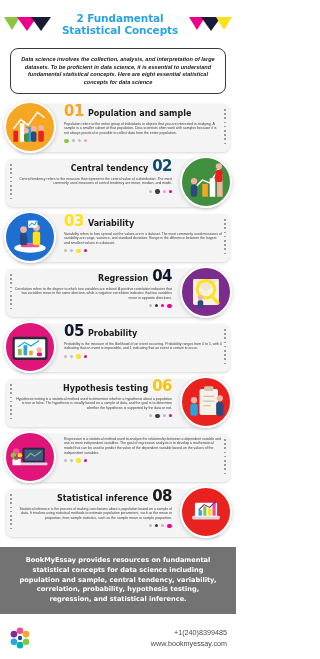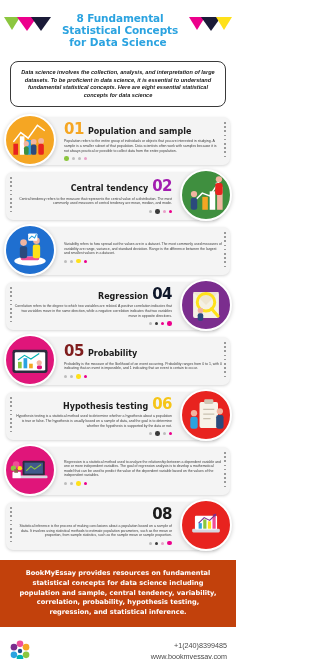--- a/index.html
+++ b/index.html
@@ -38,21 +38,21 @@
   }
 
   
   .sections{ margin-top:7px; position:relative; }
   .row{ position:relative; height:55px; }
 
   .card{
     position:absolute; top:3px; height:48px;
     background:#f4f4f4; border-radius:7px;
     box-shadow:0 1px 3px rgba(0,0,0,.16);
-    display:flex; align-items:center;
+    display:flex; align-items:flex-start;
   }
   .card.left-icon{ left:16px; right:6px; padding-left:48px; padding-right:8px; }
   .card.right-icon{ left:6px; right:16px; padding-right:48px; padding-left:8px; }
 
   .perf{
     position:absolute; top:5px; bottom:5px; width:2px;
     background-image:repeating-linear-gradient(to bottom,#9a9a9a 0 1.6px,transparent 1.6px 4.2px);
   }
   .card.left-icon .perf{ right:4px; }
   .card.right-icon .perf{ left:4px; }
@@ -87,21 +87,21 @@
   .content.rt .dots{ justify-content:flex-end; }
   .dot{ width:3px; height:3px; border-radius:50%; }
   .dot.big{ width:4.6px; height:4.6px; }
 
   
   .art{ position:relative; width:100%; height:100%; }
   .art svg{ position:absolute; inset:0; width:100%; height:100%; }
 
   
   .banner{
-    margin-top:6px; background:#c2410c; padding:9px 16px 10px;
+    margin-top:6px; background:#737373; padding:9px 16px 10px;
   }
   .banner p{
     font-size:6.6px; line-height:9.6px; color:#fff; font-weight:bold;
     text-align:center; font-family:"DejaVu Sans", sans-serif;
   }
 
   
   .bottom{
     height:48px; background:#fff; display:flex; align-items:center;
     justify-content:space-between; padding:0 9px;
@@ -120,28 +120,27 @@
 </head>
 <body>
 
 <div class="header">
   <div class="title-row">
     <span class="tri-group">
       <span class="tri small" style="border-top:13px solid #8cc63f"></span>
       <span class="tri" style="border-top:14px solid #ec008c;margin-left:-3px"></span>
       <span class="tri" style="border-top:14px solid #1b1b38;margin-left:-6px"></span>
     </span>
-    <span class="title-text">8 Fundamental Statistical Concepts</span>
+    <span class="title-text">2 Fundamental Statistical Concepts</span>
     <span class="tri-group">
       <span class="tri small" style="border-top:13px solid #ec008c"></span>
       <span class="tri" style="border-top:14px solid #1b1b38;margin-left:-4px"></span>
       <span class="tri small" style="border-top:13px solid #ffe11a;margin-left:-5px"></span>
     </span>
   </div>
-  <div class="title-line2">for Data Science</div>
 </div>
 
 <div class="intro">
   <p>Data science involves the collection, analysis, and interpretation of large datasets. To be proficient in data science, it is essential to understand fundamental statistical concepts. Here are eight essential statistical concepts for data science</p>
 </div>
 
 <div class="sections" id="sections">
     <div class="row">
     <div class="card left-icon">
       <div class="perf"></div>
@@ -175,21 +174,21 @@
           </svg>
         </span>
     </div>
     </div>
     <div class="row">
     <div class="card right-icon">
       <div class="perf"></div>
       <div class="content rt">
         <div class="head">
           <span class="sec-title">Central tendency</span>
-               <span class="num" style="color:#a21caf">02</span>
+               <span class="num" style="color:#0c4a6e">02</span>
         </div>
         <div class="body-txt">Central tendency refers to the measure that represents the central value of a distribution. The most commonly used measures of central tendency are mean, median, and mode.</div>
         <div class="dots">
             <span class="dot " style="background:#bdbdbd"></span>
             <span class="dot big" style="background:#3a3a3a"></span>
             <span class="dot " style="background:#e8a0c8"></span>
             <span class="dot " style="background:#ec008c"></span>
           </div>
       </div>
     </div>
@@ -206,20 +205,24 @@
             <circle cx="40" cy="9" r="3.4" fill="#f2b4a0"></circle>
             <rect x="36" y="13" width="8" height="13" rx="2.5" fill="#e8231f"></rect>
           </svg>
         </span>
     </div>
     </div>
     <div class="row">
     <div class="card left-icon">
       <div class="perf"></div>
       <div class="content ">
+        <div class="head">
+          <span class="num" style="color:#ffe11a">03</span>
+               <span class="sec-title">Variability</span>
+        </div>
         <div class="body-txt">Variability refers to how spread out the values are in a dataset. The most commonly used measures of variability are range, variance, and standard deviation. Range is the difference between the largest and smallest values in a dataset.</div>
         <div class="dots">
             <span class="dot " style="background:#bdbdbd"></span>
             <span class="dot " style="background:#bdbdbd"></span>
             <span class="dot big" style="background:#ffe11a"></span>
             <span class="dot " style="background:#ec008c"></span>
           </div>
       </div>
     </div>
     <div class="bubble l" style="background:#1f6fd0">
@@ -265,21 +268,21 @@
             <rect x="17" y="35" width="6" height="8" rx="2" fill="#2b4a7d"></rect>
           </svg>
         </span>
     </div>
     </div>
     <div class="row">
     <div class="card left-icon">
       <div class="perf"></div>
       <div class="content ">
         <div class="head">
-          <span class="num" style="color:#7f1d1d">05</span>
+          <span class="num" style="color:#0f172a">05</span>
                <span class="sec-title">Probability</span>
         </div>
         <div class="body-txt">Probability is the measure of the likelihood of an event occurring. Probability ranges from 0 to 1, with 0 indicating that an event is impossible, and 1 indicating that an event is certain to occur.</div>
         <div class="dots">
             <span class="dot " style="background:#bdbdbd"></span>
             <span class="dot " style="background:#bdbdbd"></span>
             <span class="dot big" style="background:#ffe11a"></span>
             <span class="dot " style="background:#ec008c"></span>
           </div>
       </div>
@@ -359,20 +362,21 @@
             <rect x="9" y="25" width="4" height="4" fill="#8a6a4a"></rect>
           </svg>
         </span>
     </div>
     </div>
     <div class="row">
     <div class="card right-icon">
       <div class="perf"></div>
       <div class="content rt">
         <div class="head">
+          <span class="sec-title">Statistical inference</span>
                <span class="num" style="color:#1c1c1c">08</span>
         </div>
         <div class="body-txt">Statistical inference is the process of making conclusions about a population based on a sample of data. It involves using statistical methods to estimate population parameters, such as the mean or proportion, from sample statistics, such as the sample mean or sample proportion.</div>
         <div class="dots">
             <span class="dot " style="background:#bdbdbd"></span>
             <span class="dot " style="background:#3a3a3a"></span>
             <span class="dot " style="background:#e8a0c8"></span>
             <span class="dot big" style="background:#ec008c"></span>
           </div>
       </div>

